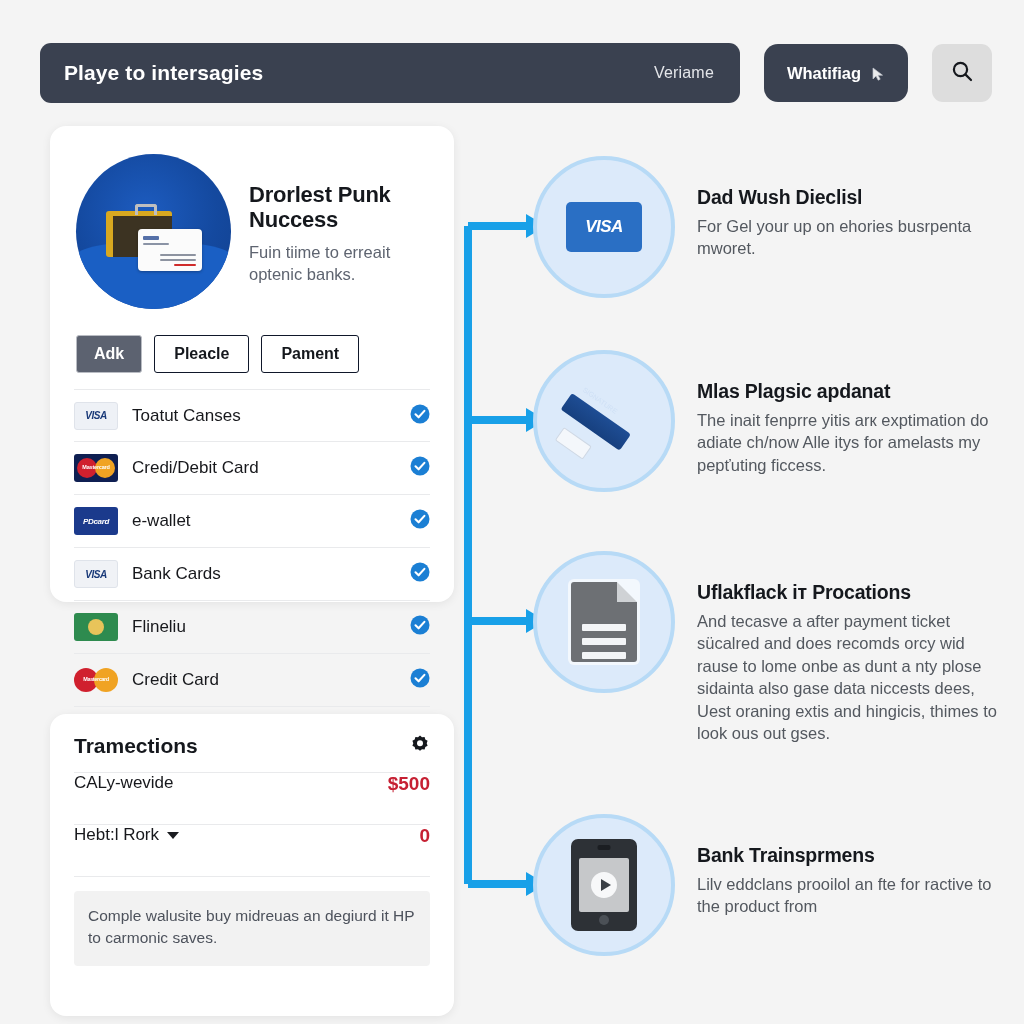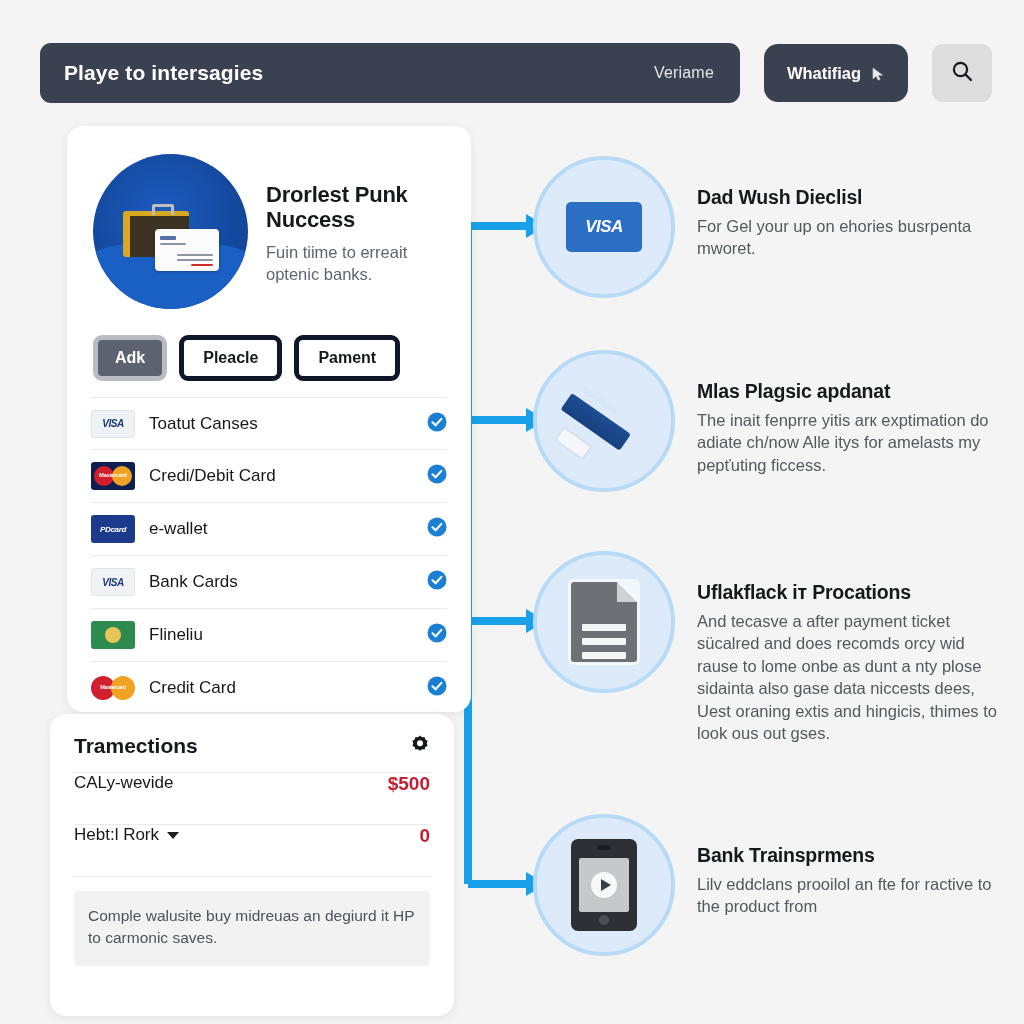--- a/index.html
+++ b/index.html
@@ -30,21 +30,21 @@
   .header-search {
     flex: 0 0 60px; height: 58px; background: #dddddd; border-radius: 11px;
     display: flex; align-items: center; justify-content: center;
   }
 
   
   .card {
     position: absolute; background: #ffffff; border-radius: 16px;
     box-shadow: 0 2px 10px rgba(0,0,0,.07);
   }
-  .card-methods { left: 67px; top: 126px; width: 404px; height: 586px; padding: 22px 24px 0 24px; }
+  .card-methods { left: 50px; top: 126px; width: 404px; height: 476px; padding: 22px 24px 0 24px; }
   .card-trans   { left: 50px; top: 714px; width: 404px; height: 302px; padding: 20px 24px 0 24px; }
 
   .hero { display: flex; align-items: center; gap: 18px; padding: 6px 0 0 2px; }
   .hero-circle {
     flex: 0 0 155px; width: 155px; height: 155px; border-radius: 50%;
     background: radial-gradient(circle at 45% 38%, #1d5cc0 0%, #14499f 55%, #113f8d 100%);
     position: relative; overflow: hidden;
   }
   .hero-floor { position:absolute; left:0; bottom:0; width:100%; height:44%;
                 background:#1a5fc4; border-radius: 50% 50% 0 0 / 22% 22% 0 0; }
@@ -61,21 +61,21 @@
   .hero-card .l3 { left:22px; top:25px; width:36px; background:#8d93a0; }
   .hero-card .l4 { left:22px; top:30px; width:36px; background:#8d93a0; }
   .hero-card .l5 { left:36px; top:35px; width:22px; background:#cf2b2b; }
 
   .hero-text { flex: 1 1 auto; padding-top: 4px; }
   .hero-title { font-size: 22px; font-weight: bold; color: #15181d; line-height: 1.16; letter-spacing: -.2px; }
   .hero-desc  { margin-top: 9px; font-size: 16.5px; color: #5e6470; line-height: 1.33; }
 
   .tabs { display: flex; gap: 12px; margin: 26px 0 0 2px; }
   .tab {
-    border: 5px solid #0f172a; background: #ffffff; border-radius: 9px;
+    border: 1px solid #0f172a; background: #ffffff; border-radius: 3px;
     padding: 9px 19px; font-size: 16px; font-weight: bold; color: #15181d;
     font-family: "Liberation Sans", sans-serif;
     text-align: center;
   }
   .tab.active { background: #5c6270; color: #ffffff; border-color: #b9bcc3; padding: 9px 17px; }
 
   .methods { margin-top: 16px; }
   .method-row {
     display: flex; align-items: center; gap: 14px; height: 53px;
     border-bottom: 1px solid #e9eaec;

